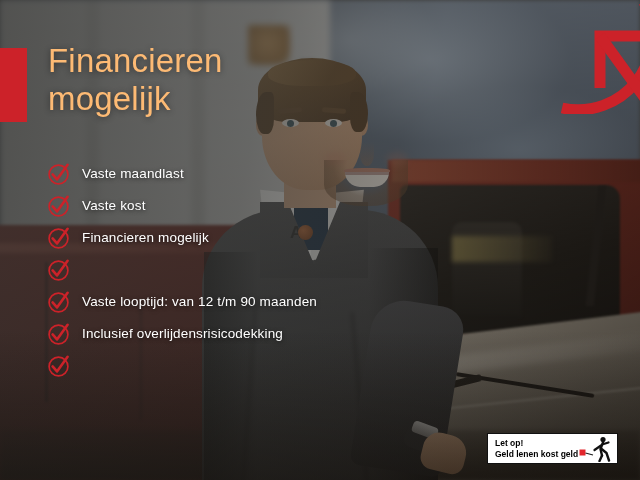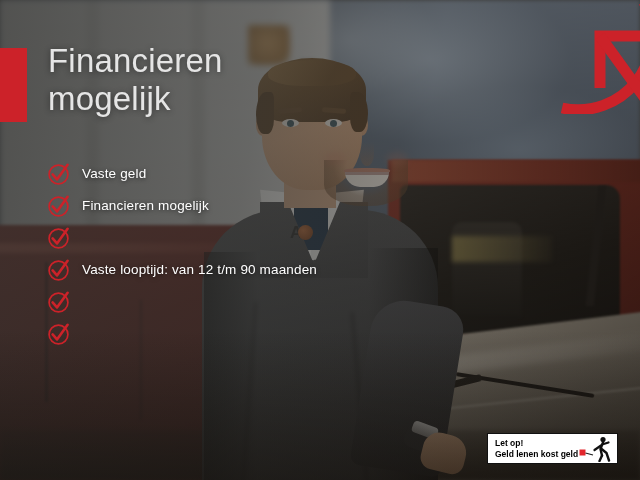--- a/index.html
+++ b/index.html
@@ -248,21 +248,21 @@
 
   
   .red-block{
     position:absolute;left:0;top:48px;width:27px;height:74px;
     background:var(--brand,#cc2229);
   }
   .logo-arc{position:absolute;left:556px;top:-4px;width:96px;height:118px;}
 
   .title{
     position:absolute;left:48px;top:42px;width:330px;
-    color:#e5e5e5;font-size:33px;line-height:38px;font-weight:400;
+    color:#fdba74;font-size:33px;line-height:38px;font-weight:400;
     letter-spacing:.2px;
     text-shadow:0 1px 6px rgba(0,0,0,.45);
   }
   .title span{display:block;}
 
   .checklist{
     position:absolute;left:46px;top:158px;width:430px;
   }
   .check-item{
     display:flex;align-items:center;height:32px;
@@ -379,29 +379,38 @@
     </svg>
   </div>
 
   <div class="title">
     <span>Financieren</span>
     <span>mogelijk</span>
   </div>
 
   <div class="checklist">
 
-
-    <div class="check-item">
-      <span class="check-ico">
-        <svg width="26" height="26" viewBox="0 0 26 26" fill="none" aria-hidden="true">
-          <circle cx="12.5" cy="13.5" r="9.4" stroke="#cc2229" stroke-width="1.7" fill="none"></circle>
-          <path d="M6.6 13.4 L11 18.4 L21.6 3.8" stroke="#cc2229" stroke-width="2.6" fill="none" stroke-linecap="round" stroke-linejoin="round"></path>
-        </svg>
-      </span>
-      <span class="check-text">Vaste geld</span>
+    <div class="check-item">
+      <span class="check-ico">
+        <svg width="26" height="26" viewBox="0 0 26 26" fill="none" aria-hidden="true">
+          <circle cx="12.5" cy="13.5" r="9.4" stroke="#cc2229" stroke-width="1.7" fill="none"></circle>
+          <path d="M6.6 13.4 L11 18.4 L21.6 3.8" stroke="#cc2229" stroke-width="2.6" fill="none" stroke-linecap="round" stroke-linejoin="round"></path>
+        </svg>
+      </span>
+      <span class="check-text">Vaste maandlast</span>
+    </div>
+
+    <div class="check-item">
+      <span class="check-ico">
+        <svg width="26" height="26" viewBox="0 0 26 26" fill="none" aria-hidden="true">
+          <circle cx="12.5" cy="13.5" r="9.4" stroke="#cc2229" stroke-width="1.7" fill="none"></circle>
+          <path d="M6.6 13.4 L11 18.4 L21.6 3.8" stroke="#cc2229" stroke-width="2.6" fill="none" stroke-linecap="round" stroke-linejoin="round"></path>
+        </svg>
+      </span>
+      <span class="check-text">Vaste kost</span>
     </div>
 
     <div class="check-item">
       <span class="check-ico">
         <svg width="26" height="26" viewBox="0 0 26 26" fill="none" aria-hidden="true">
           <circle cx="12.5" cy="13.5" r="9.4" stroke="#cc2229" stroke-width="1.7" fill="none"></circle>
           <path d="M6.6 13.4 L11 18.4 L21.6 3.8" stroke="#cc2229" stroke-width="2.6" fill="none" stroke-linecap="round" stroke-linejoin="round"></path>
         </svg>
       </span>
       <span class="check-text">Financieren mogelijk</span>
@@ -427,20 +436,21 @@
     </div>
 
 
     <div class="check-item">
       <span class="check-ico">
         <svg width="26" height="26" viewBox="0 0 26 26" fill="none" aria-hidden="true">
           <circle cx="12.5" cy="13.5" r="9.4" stroke="#cc2229" stroke-width="1.7" fill="none"></circle>
           <path d="M6.6 13.4 L11 18.4 L21.6 3.8" stroke="#cc2229" stroke-width="2.6" fill="none" stroke-linecap="round" stroke-linejoin="round"></path>
         </svg>
       </span>
+      <span class="check-text">Inclusief overlijdensrisicodekking</span>
     </div>
 
     <div class="check-item">
       <span class="check-ico">
         <svg width="26" height="26" viewBox="0 0 26 26" fill="none" aria-hidden="true">
           <circle cx="12.5" cy="13.5" r="9.4" stroke="#cc2229" stroke-width="1.7" fill="none"></circle>
           <path d="M6.6 13.4 L11 18.4 L21.6 3.8" stroke="#cc2229" stroke-width="2.6" fill="none" stroke-linecap="round" stroke-linejoin="round"></path>
         </svg>
       </span>
     </div>

